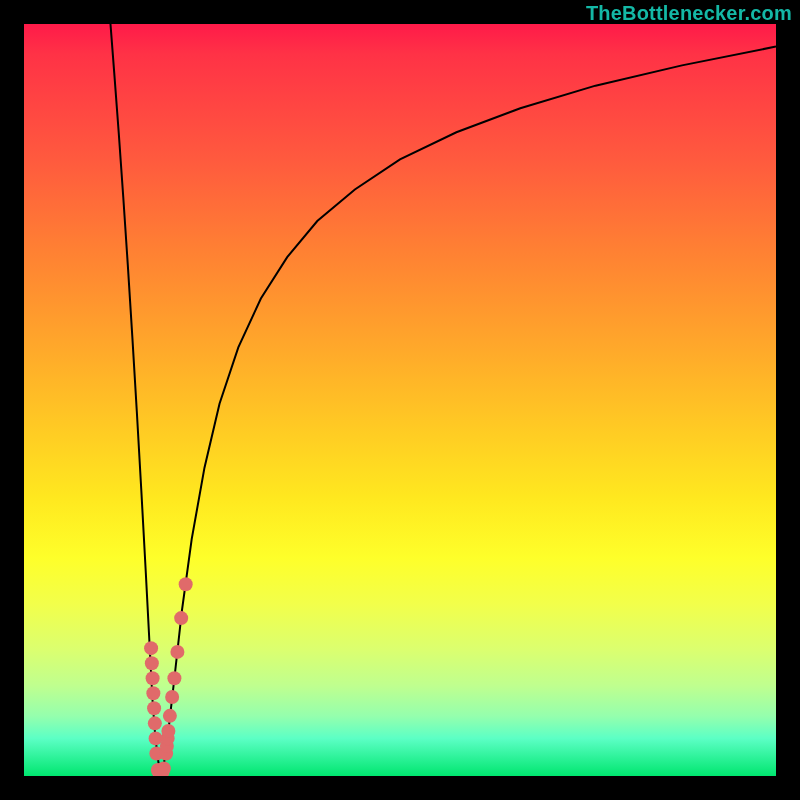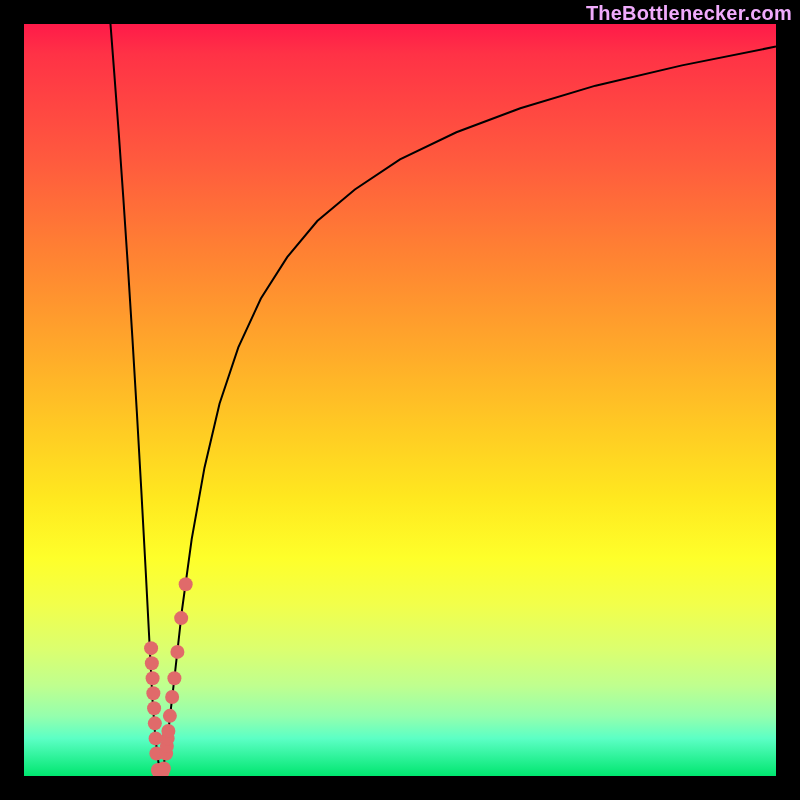--- a/index.html
+++ b/index.html
@@ -49,21 +49,21 @@
     width: 752px;
     height: 752px;
   }
   .watermark {
     position: absolute;
     top: 2px;
     right: 8px;
     font-family: Arial, Helvetica, sans-serif;
     font-size: 20px;
     font-weight: 600;
-    color: #f0abfc;
+    color: #14b8a6;
     letter-spacing: 0.2px;
   }
 </style>
 </head>
 <body>
 
 <div class="frame">
   <div class="plot-area">
     <svg class="svg-layer" viewBox="0 0 752 752" preserveAspectRatio="none">
       <g>

